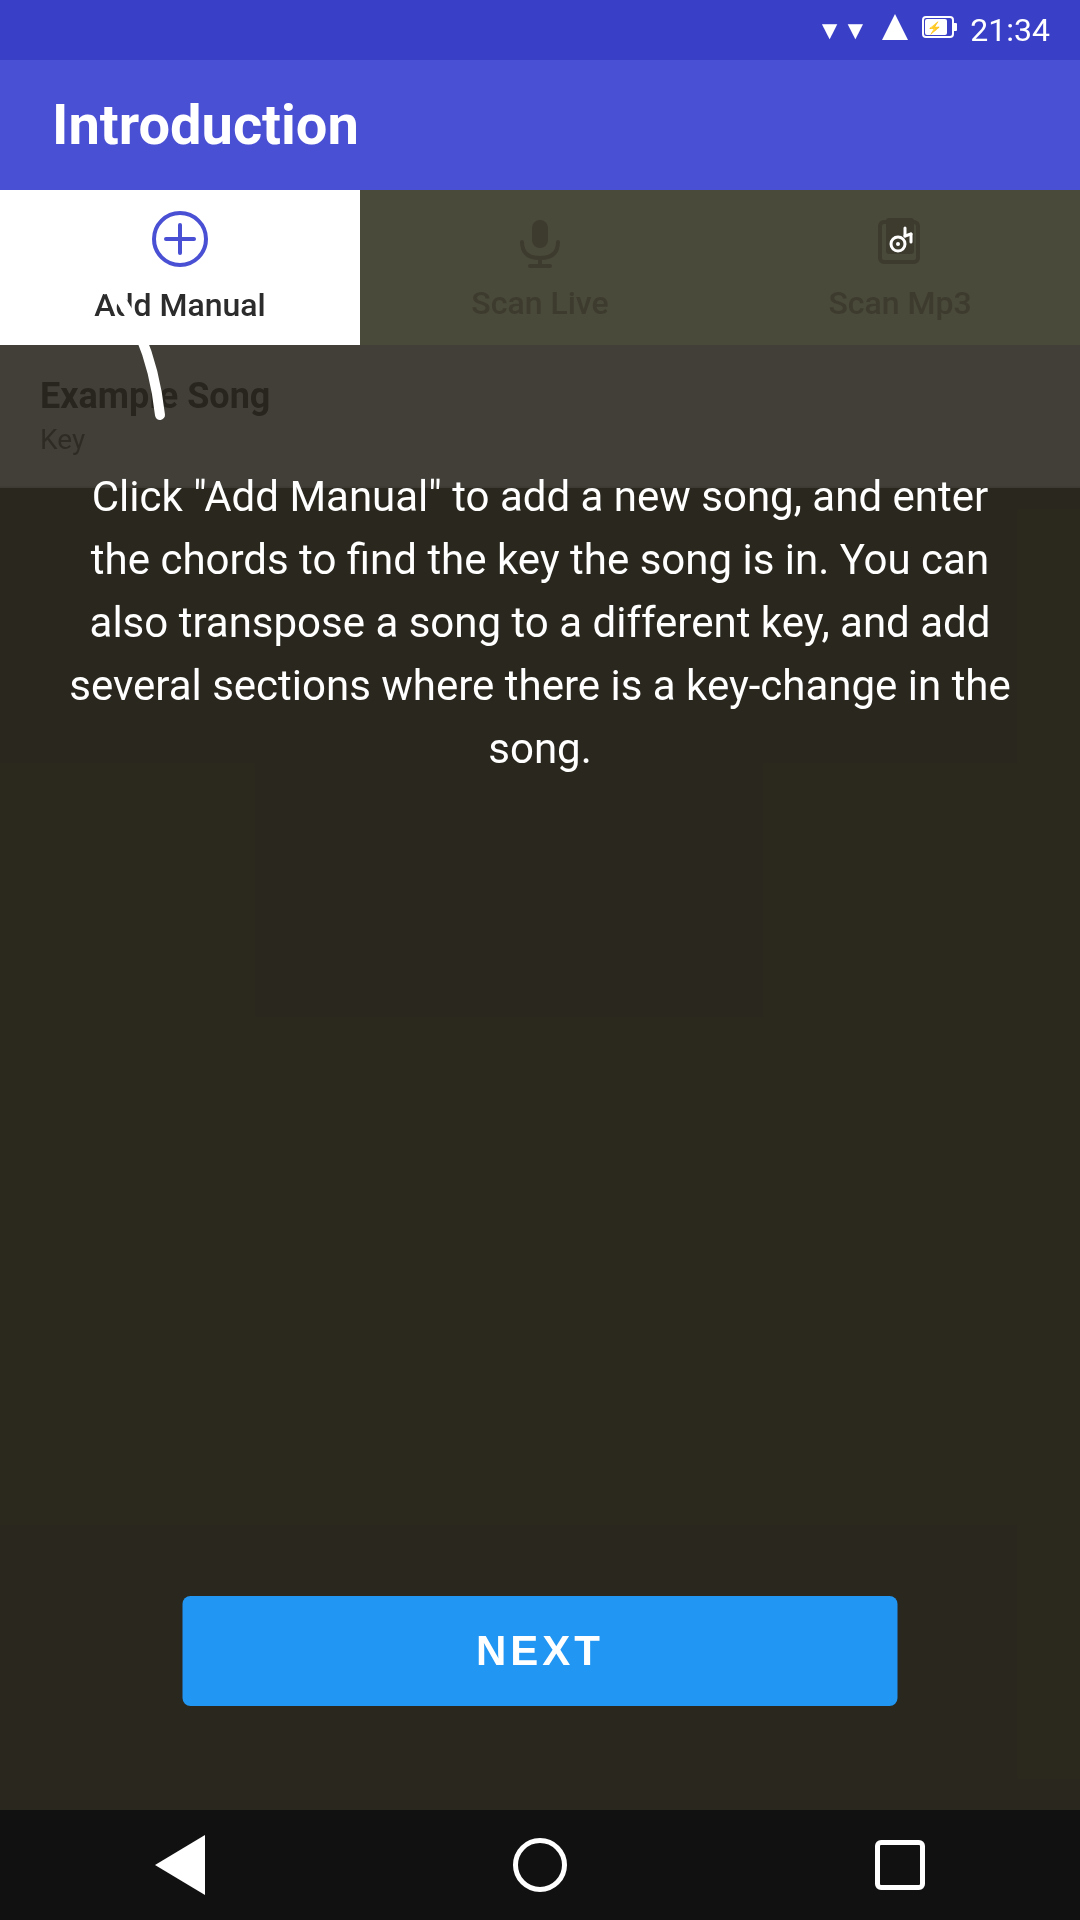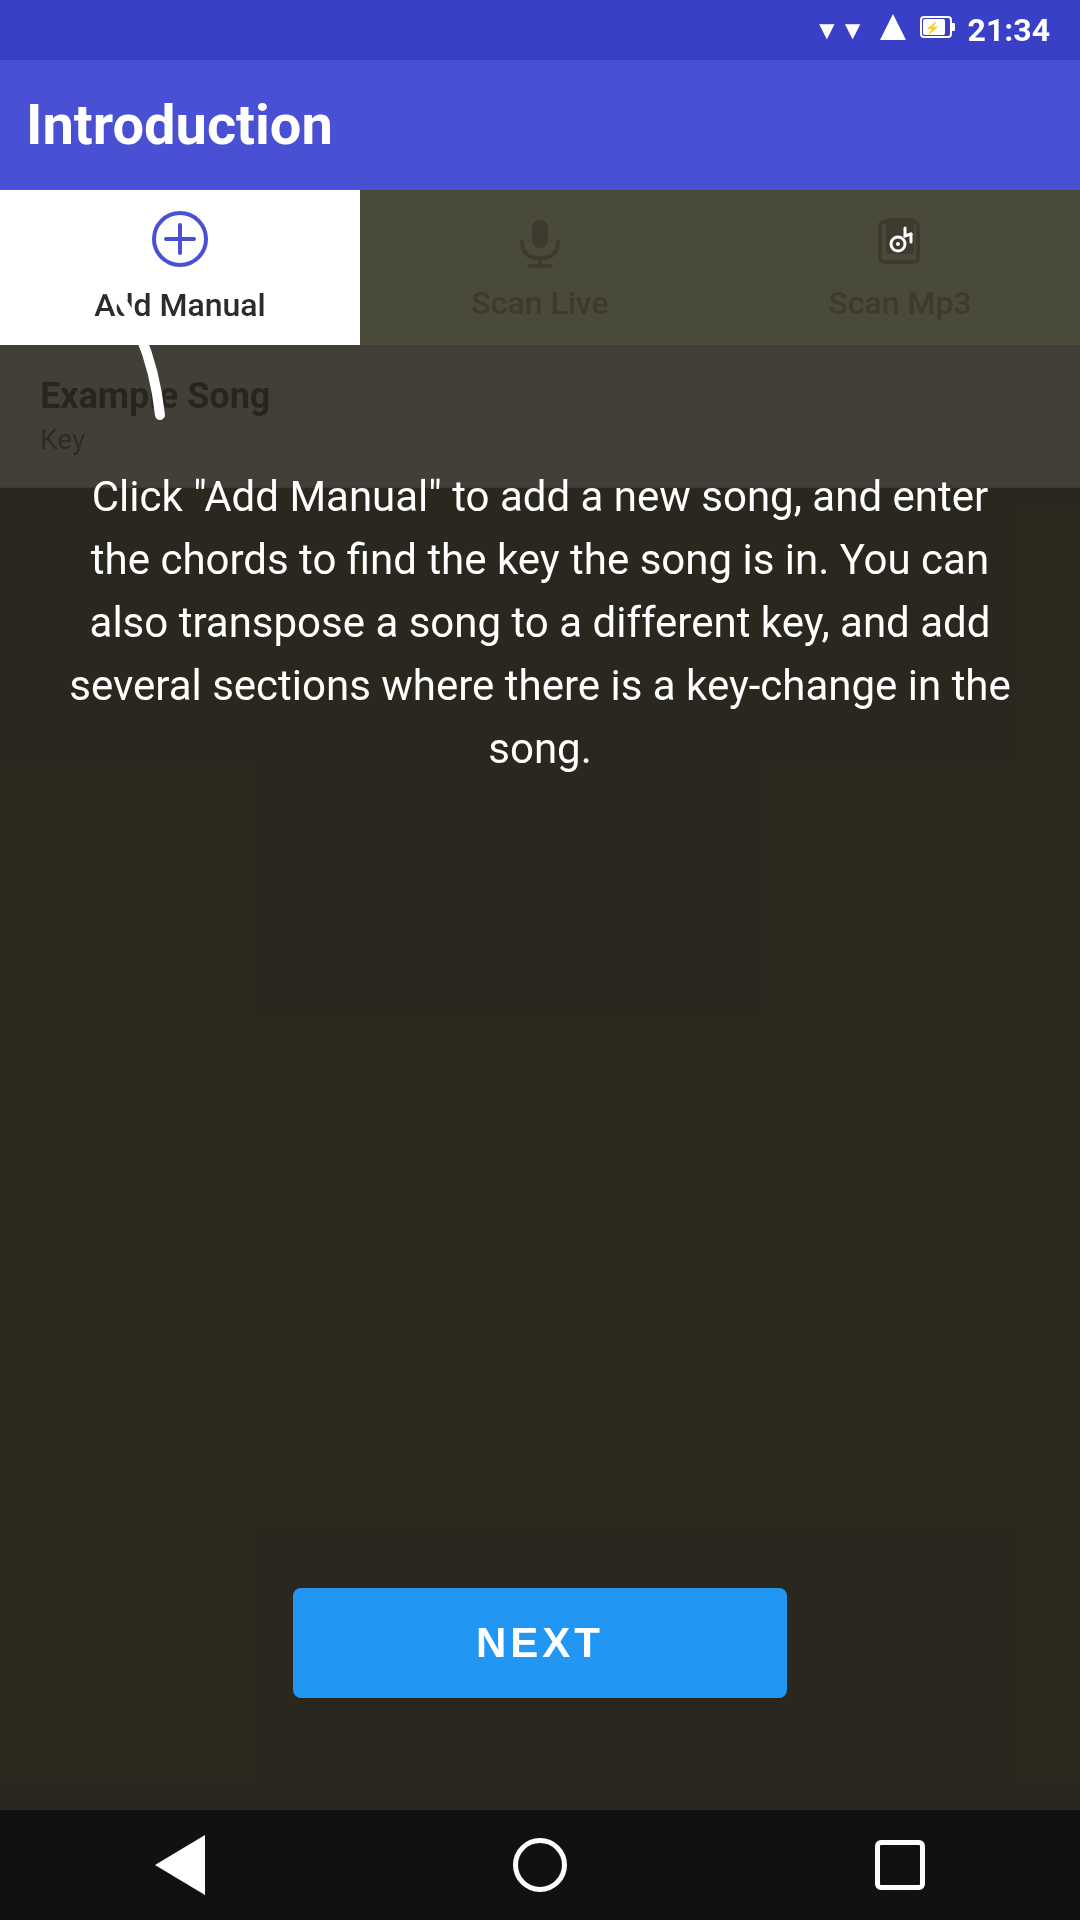--- a/index.html
+++ b/index.html
@@ -28,35 +28,35 @@
 
     .status-icons {
       display: flex;
       align-items: center;
       gap: 12px;
     }
 
     .status-time {
       color: white;
       font-size: 32px;
-      font-weight: 700;
+      font-weight: 400;
     }
 
     .status-icon {
       color: white;
       font-size: 26px;
     }
 
     
     .app-bar {
       background: #4a50d4;
       height: 130px;
       display: flex;
       align-items: center;
-      padding: 0 26px;
+      padding: 0 52px;
     }
 
     .app-title {
       color: white;
       font-size: 56px;
       font-weight: bold;
     }
 
     
     .tab-bar {
@@ -158,24 +158,24 @@
       font-size: 42px;
       line-height: 1.5;
       text-align: center;
       padding: 0 60px;
       margin-top: 60px;
     }
 
     
     .next-button-container {
       position: absolute;
-      bottom: 112px;
+      bottom: 104px;
       left: 50%;
       transform: translateX(-50%);
-      width: 494px;
+      width: 715px;
     }
 
     .next-button {
       width: 100%;
       height: 110px;
       background: #2196f3;
       color: white;
       font-size: 42px;
       font-weight: bold;
       letter-spacing: 4px;

